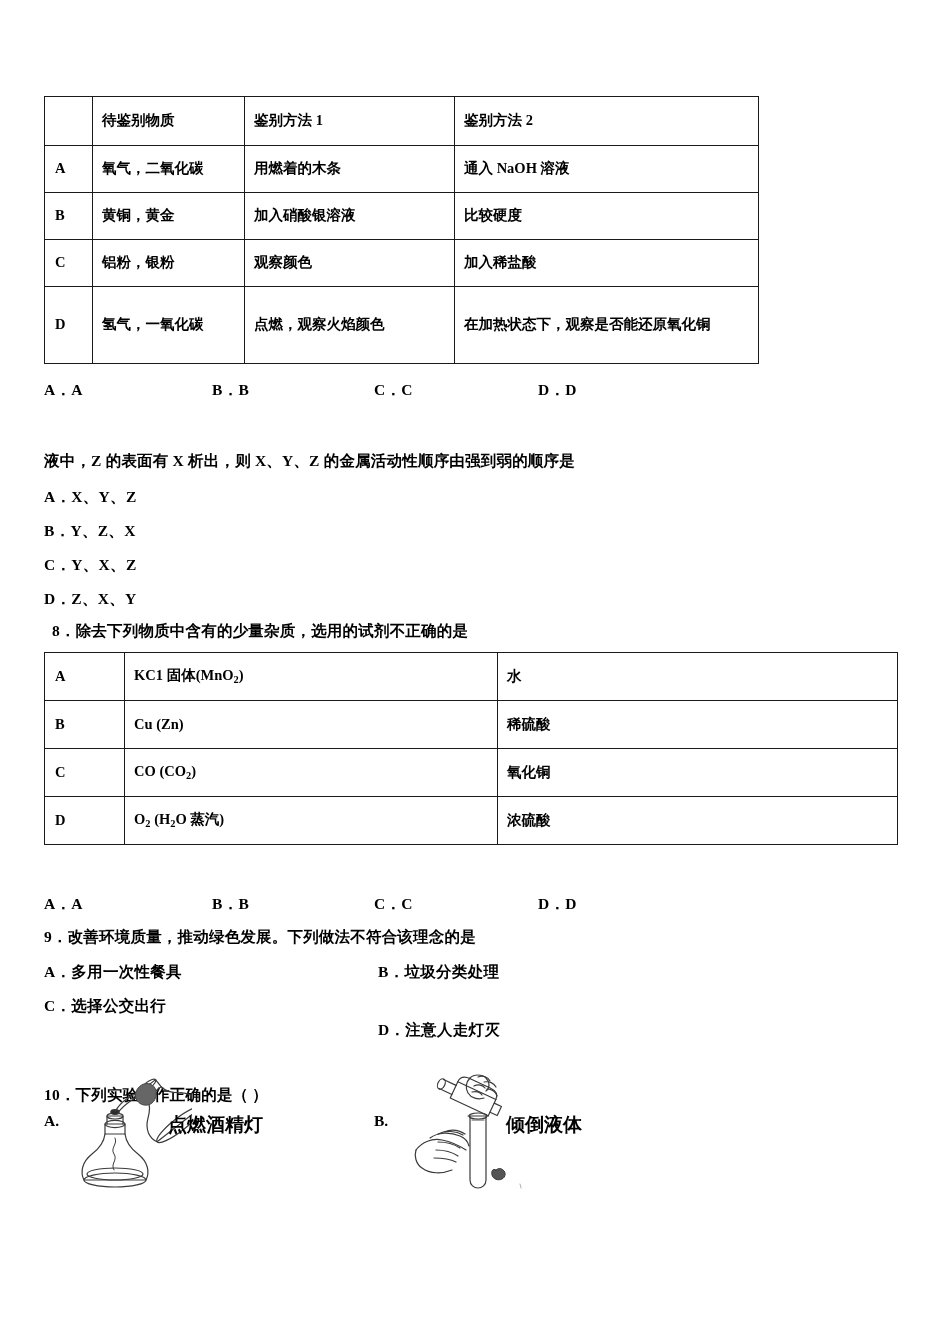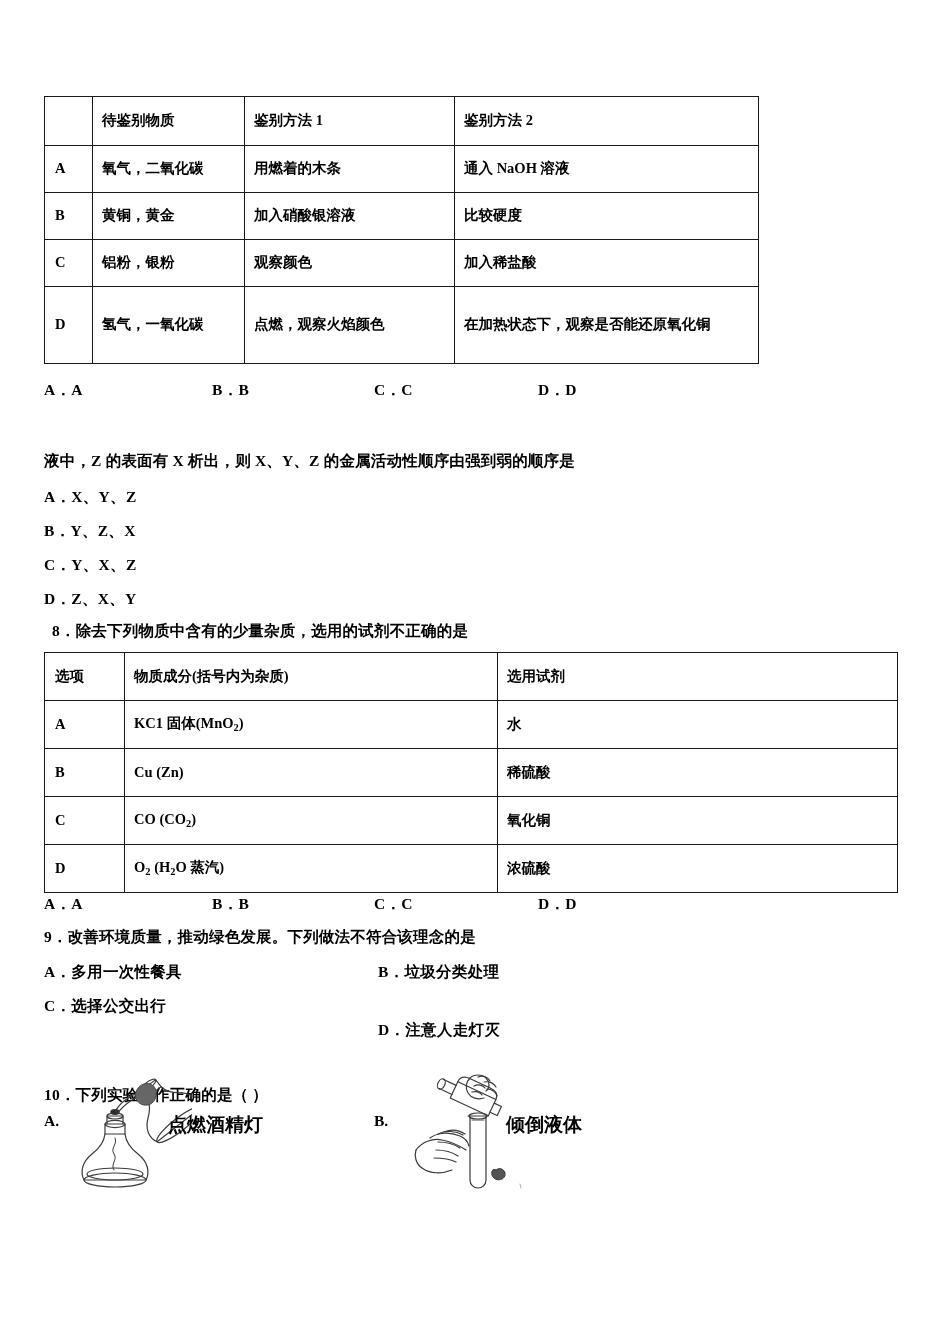--- a/index.html
+++ b/index.html
@@ -158,25 +158,20 @@
   <div class="q-text" style="left:44px; top:622px;margin-left:8px;">8．除去下列物质中含有的少量杂质，选用的试剂不正确的是</div>
 
   <table class="exam" id="table-impurity">
     <colgroup>
       <col class="c0">
         <col class="c1">
         <col class="c2">
     </colgroup>
     <tbody>
       <tr>
-        <td class="idx">选项</td>
-        <td>物质成分(括号内为杂质)</td>
-        <td>选用试剂</td>
-      </tr>
-      <tr>
         <td class="idx">A</td>
         <td>KC1 固体(MnO<sub>2</sub>)</td>
         <td>水</td>
       </tr>
       <tr>
         <td class="idx">B</td>
         <td>Cu (Zn)</td>
         <td>稀硫酸</td>
       </tr>
       <tr>

